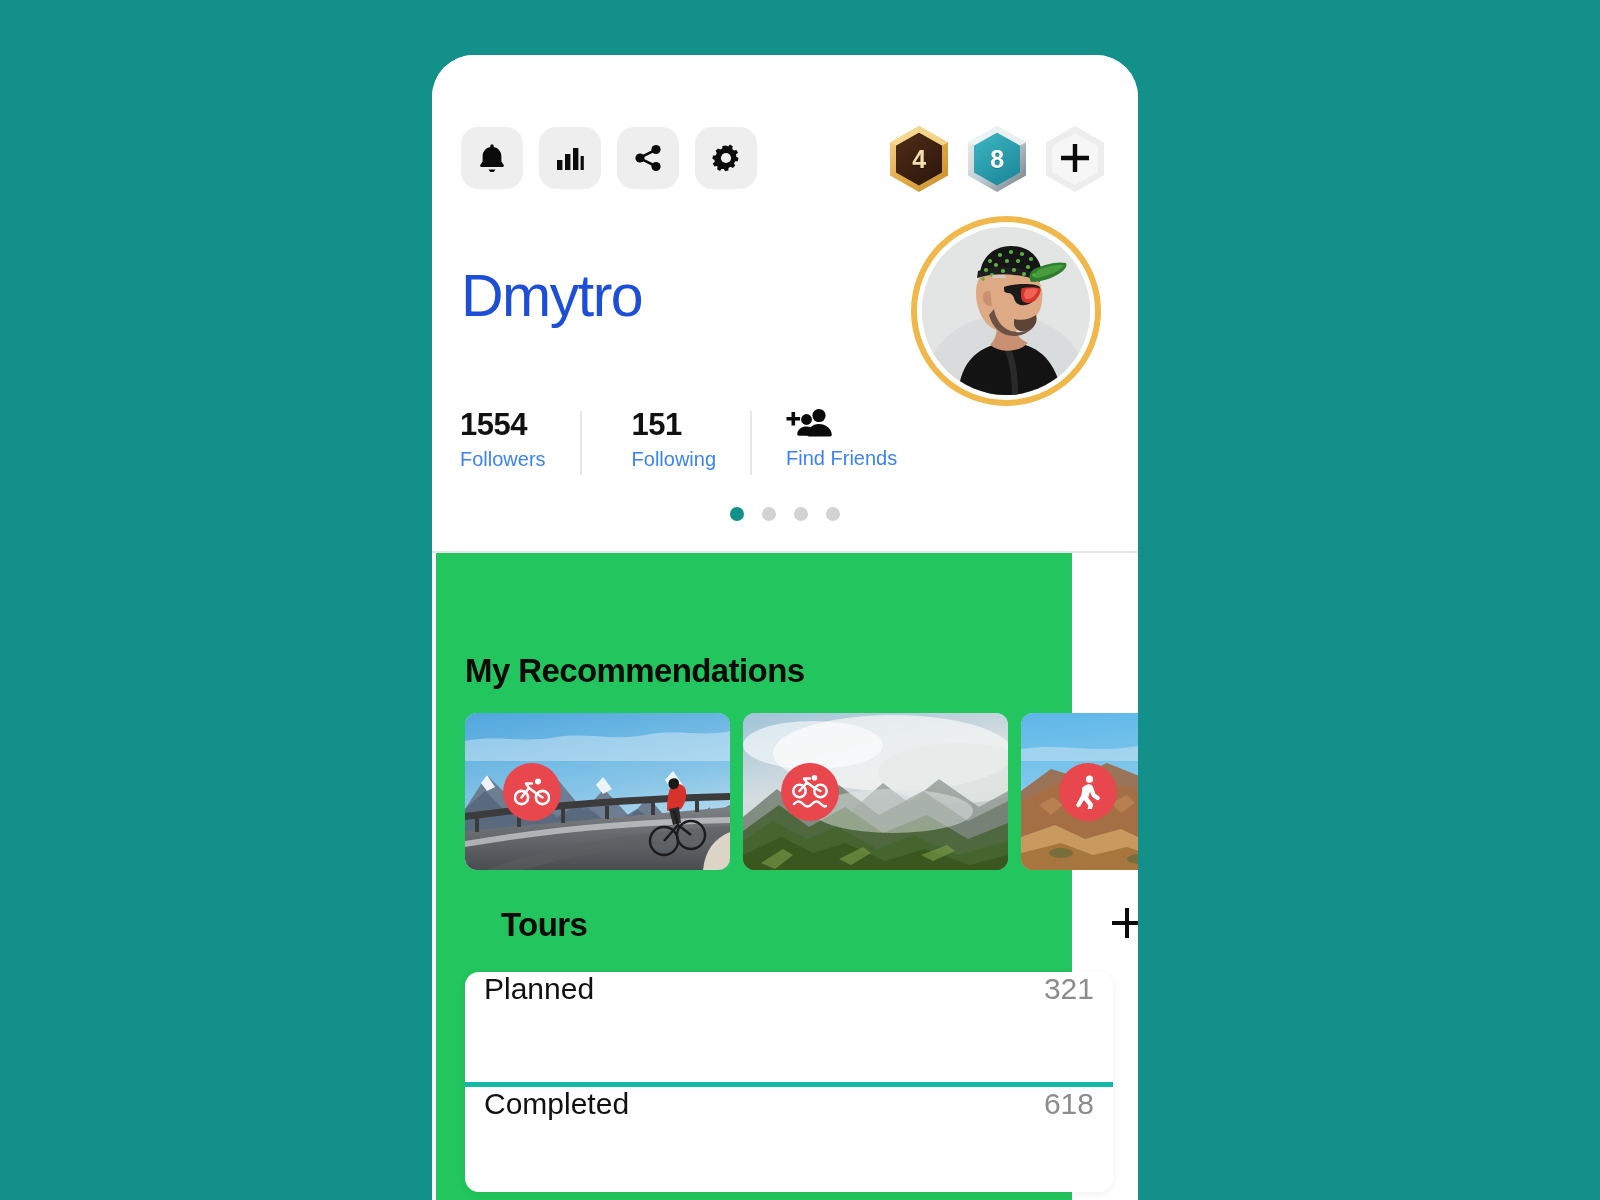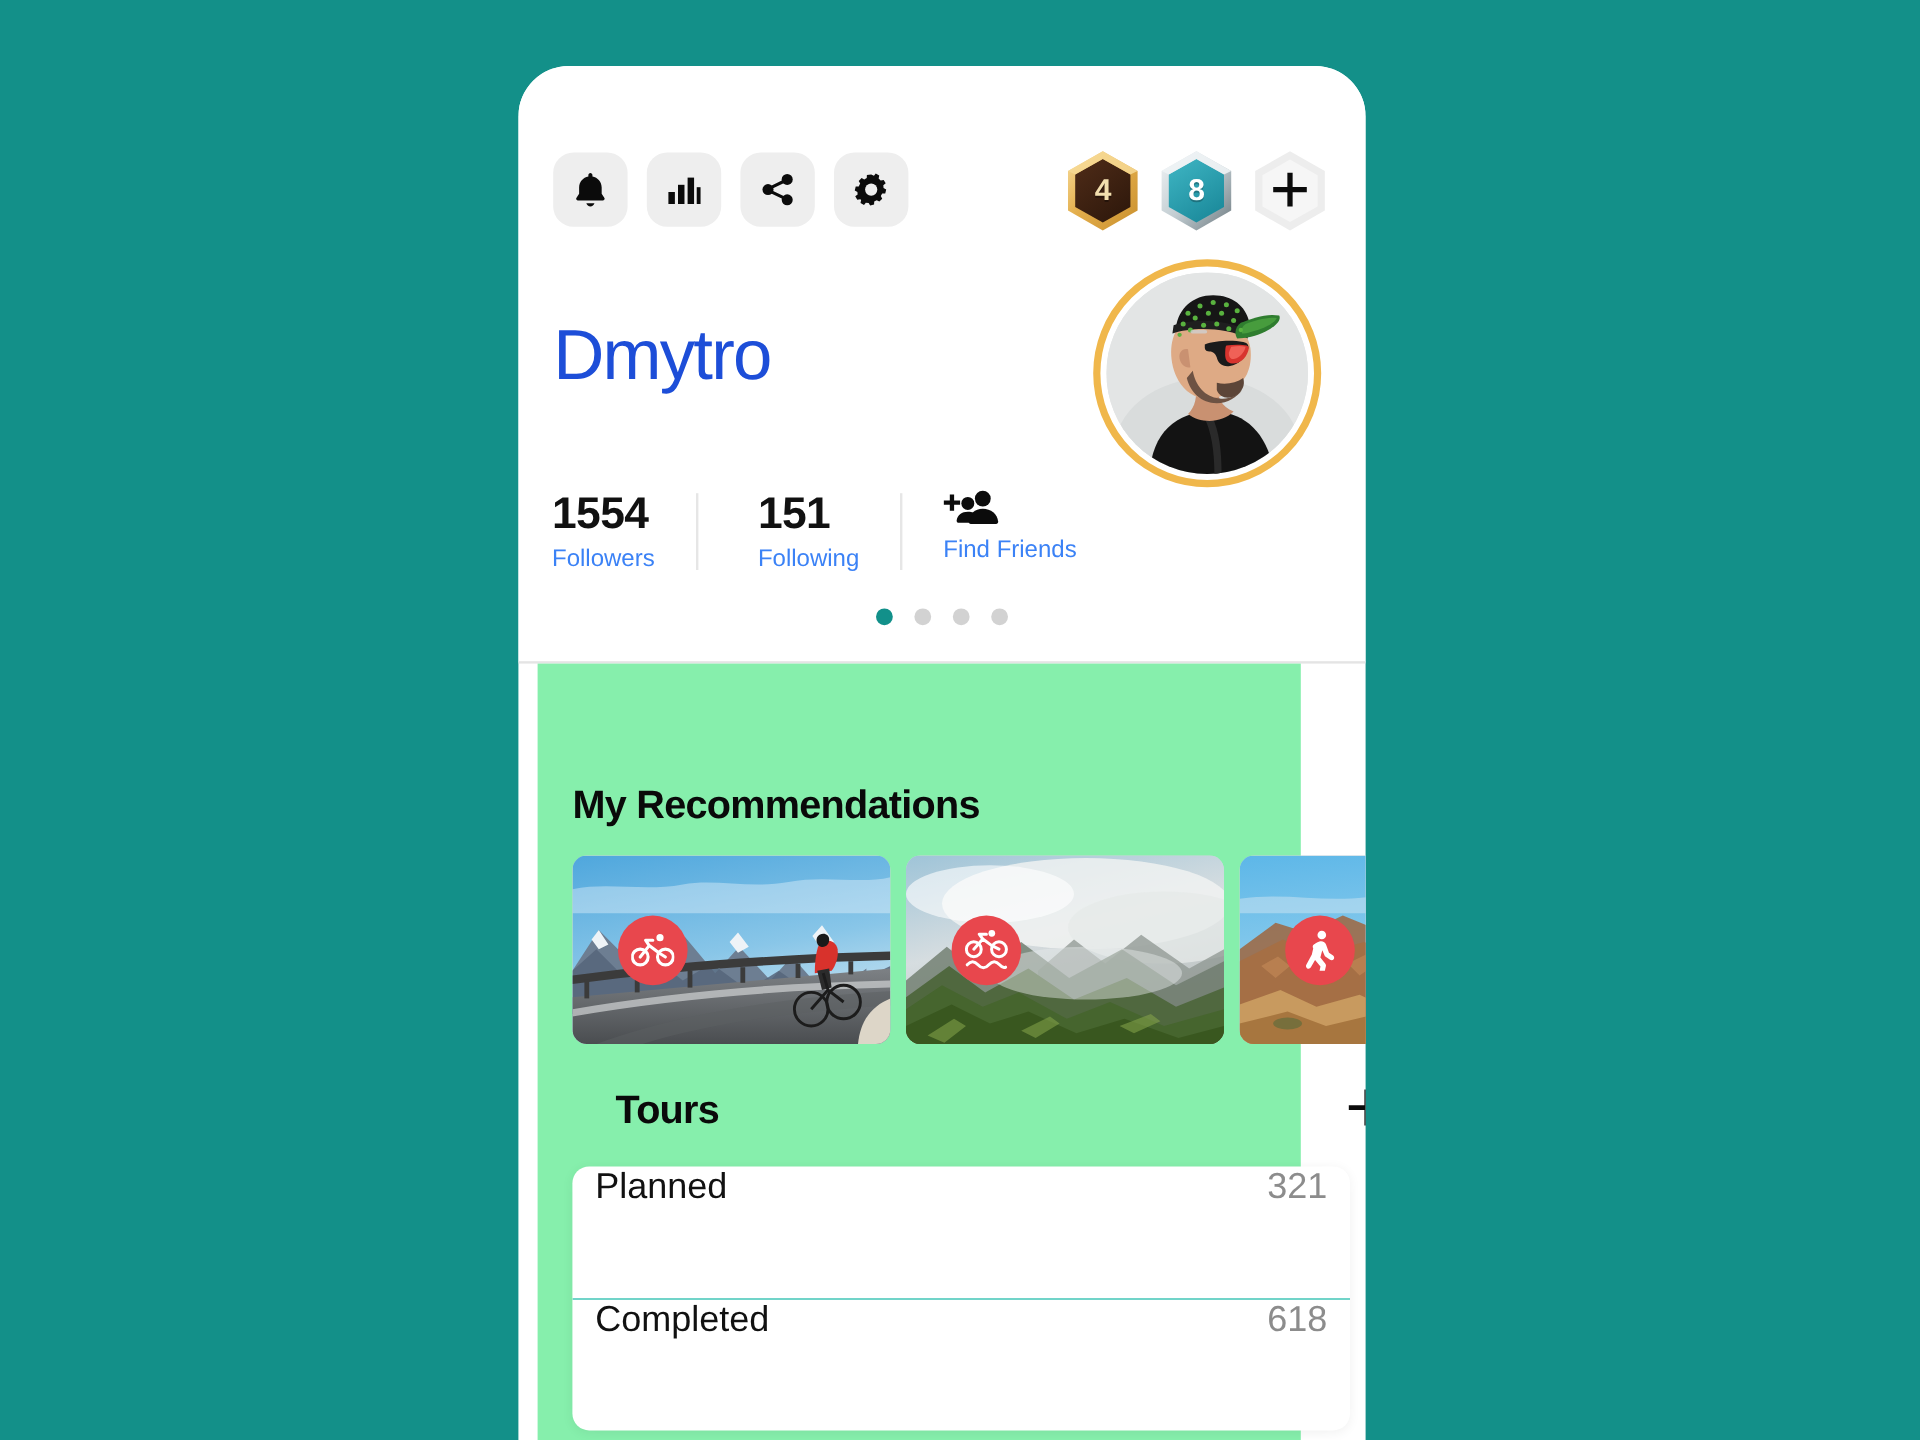--- a/index.html
+++ b/index.html
@@ -61,33 +61,33 @@
     position:absolute; left:29px; top:212px;
     font-size:59px; font-weight:normal; color:#1d4ed8;
     letter-spacing:-1.5px; line-height:1;
   }
 
   
   .stats { position:absolute; left:28px; top:352px; display:flex; align-items:flex-start; }
   .stat { padding-right:34px; }
   .stat + .stat, .stat-find { padding-left:34px; }
   .stat-divider { width:2px; height:64px; background:#e6e6e6; margin-top:4px; }
-  .stat-num { font-size:37px; font-weight:bold; color:#111; line-height:1.15; letter-spacing:-0.5px;}
+  .stat-num { font-size:31px; font-weight:bold; color:#111; line-height:1.15; letter-spacing:-0.5px;}
   .stat-label { font-size:20px; color:#3b82f6; margin-top:5px; }
   .stat-find { cursor:pointer; }
   .stat-find .icon-row { height:36px; display:flex; align-items:center; }
 
   .dots { position:absolute; left:0; top:452px; width:706px; display:flex; justify-content:center; gap:18px; }
   .dot { width:14px; height:14px; border-radius:50%; background:#d2d2d2; cursor:pointer; }
   .dot.active { background:#12908a; }
 
   .divider-line { position:absolute; left:0; top:496px; width:706px; height:2px; background:#e4e4e4; }
 
   
-  .body-area { position:absolute; left:16px; top:498px; width:636px; height:647px; background:#86efac; }
+  .body-area { position:absolute; left:4px; top:498px; width:636px; height:647px; background:#22c55e; }
 
   .section-title {
     font-size:33px; font-weight:bold; color:#0a0a0a; letter-spacing:-0.6px;
   }
   .recs-title { position:absolute; left:29px; top:99px; }
 
   .rec-row { position:absolute; left:29px; top:160px; display:flex; gap:13px; }
   .rec-card {
     width:265px; height:157px; border-radius:12px; overflow:hidden;
     position:relative; flex:0 0 auto; cursor:pointer; background:#cfd6da;
@@ -107,21 +107,21 @@
   .tours-card {
     position:absolute; left:29px; top:419px; width:648px;
     background:#fff; border-radius:14px;
     box-shadow:0 2px 10px rgba(0,0,0,0.06);
     overflow:hidden;
   }
   .tour-row {
     height:110px; display:flex; align-items:flex-start; justify-content:space-between;
     padding:0 19px; cursor:pointer;
   }
-  .tour-row + .tour-row { border-top:1px solid #14b8a6; }
+  .tour-row + .tour-row { border-top:5px solid #14b8a6; }
   .tour-label { font-size:30px; color:#111; }
   .tour-count { font-size:30px; color:#8c8c8c; }
 </style>
 </head>
 <body>
 
 <div id="phone">
 
   <div class="header">
 

